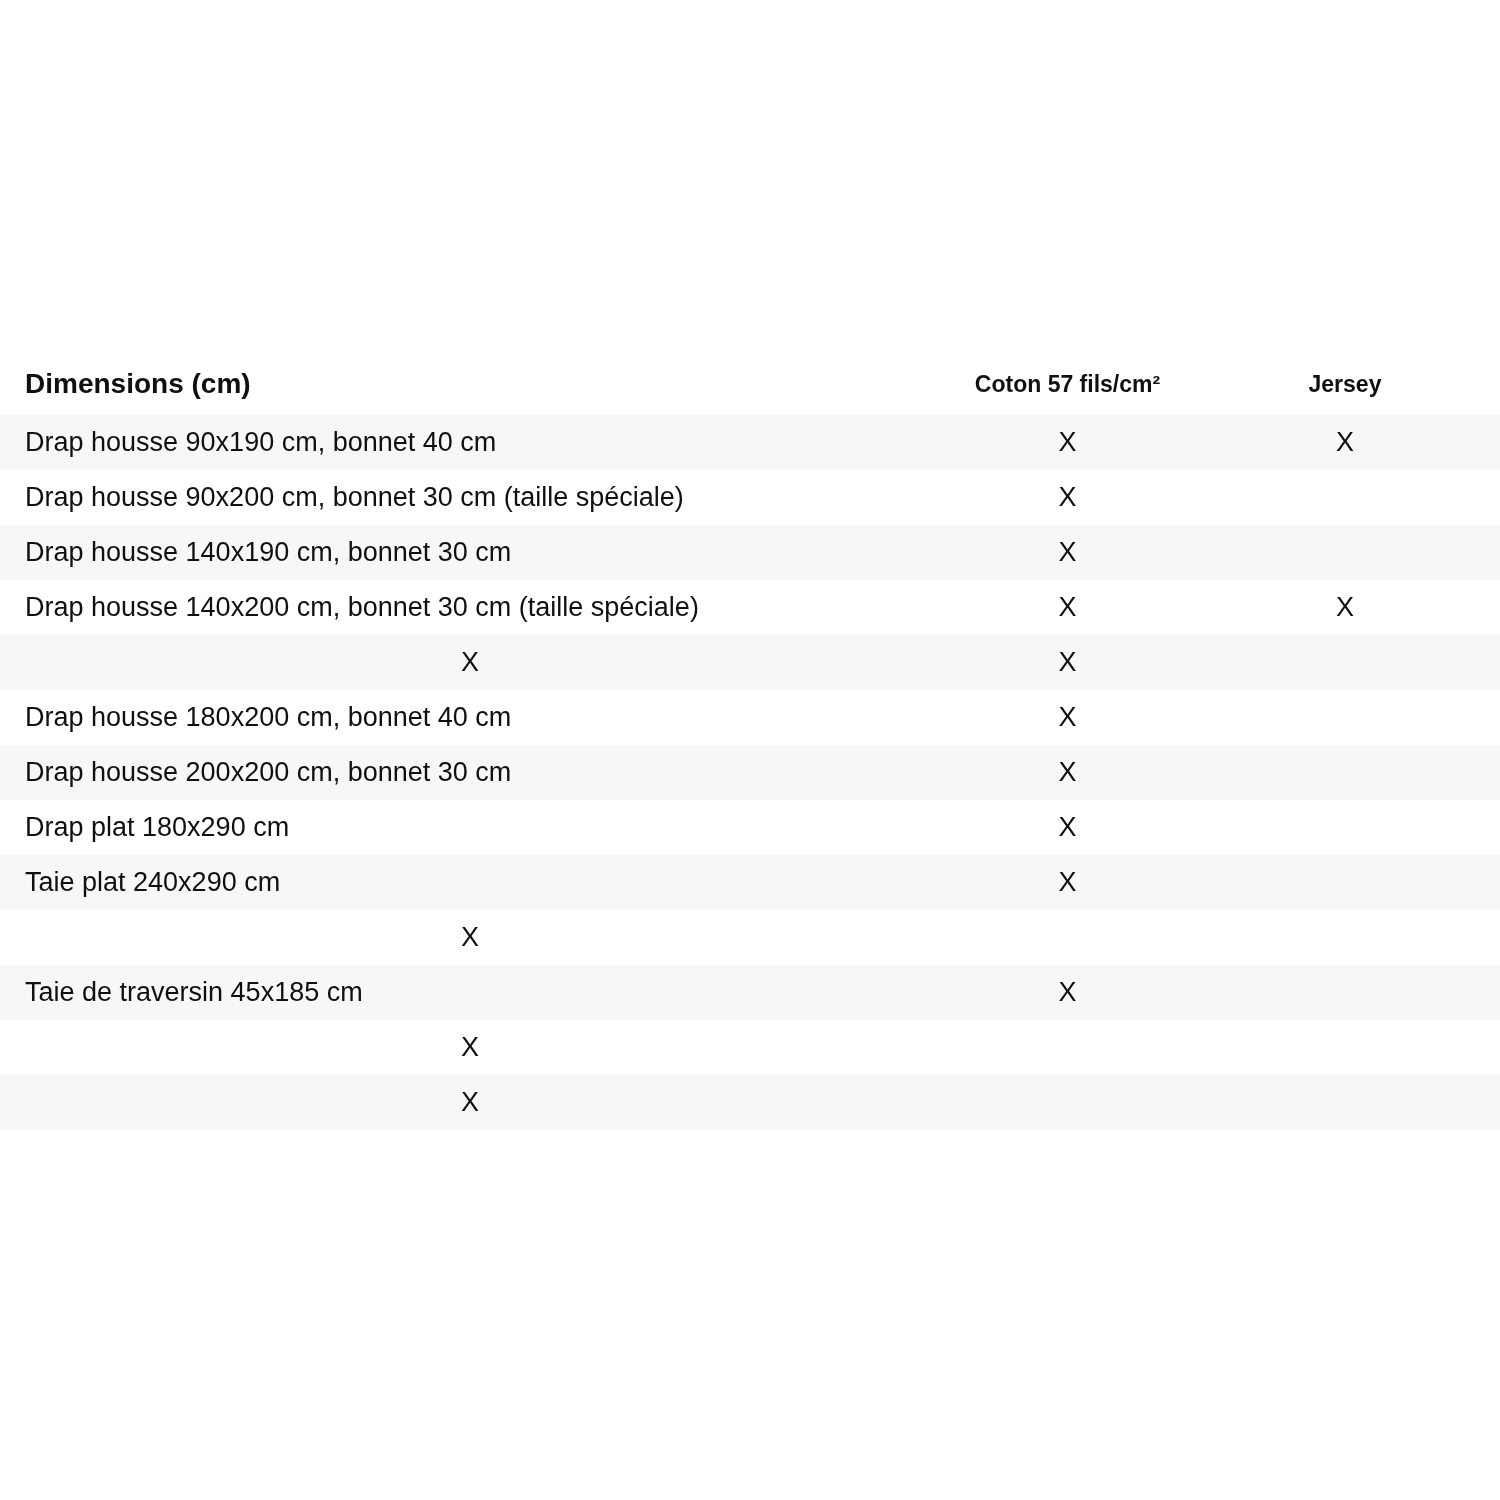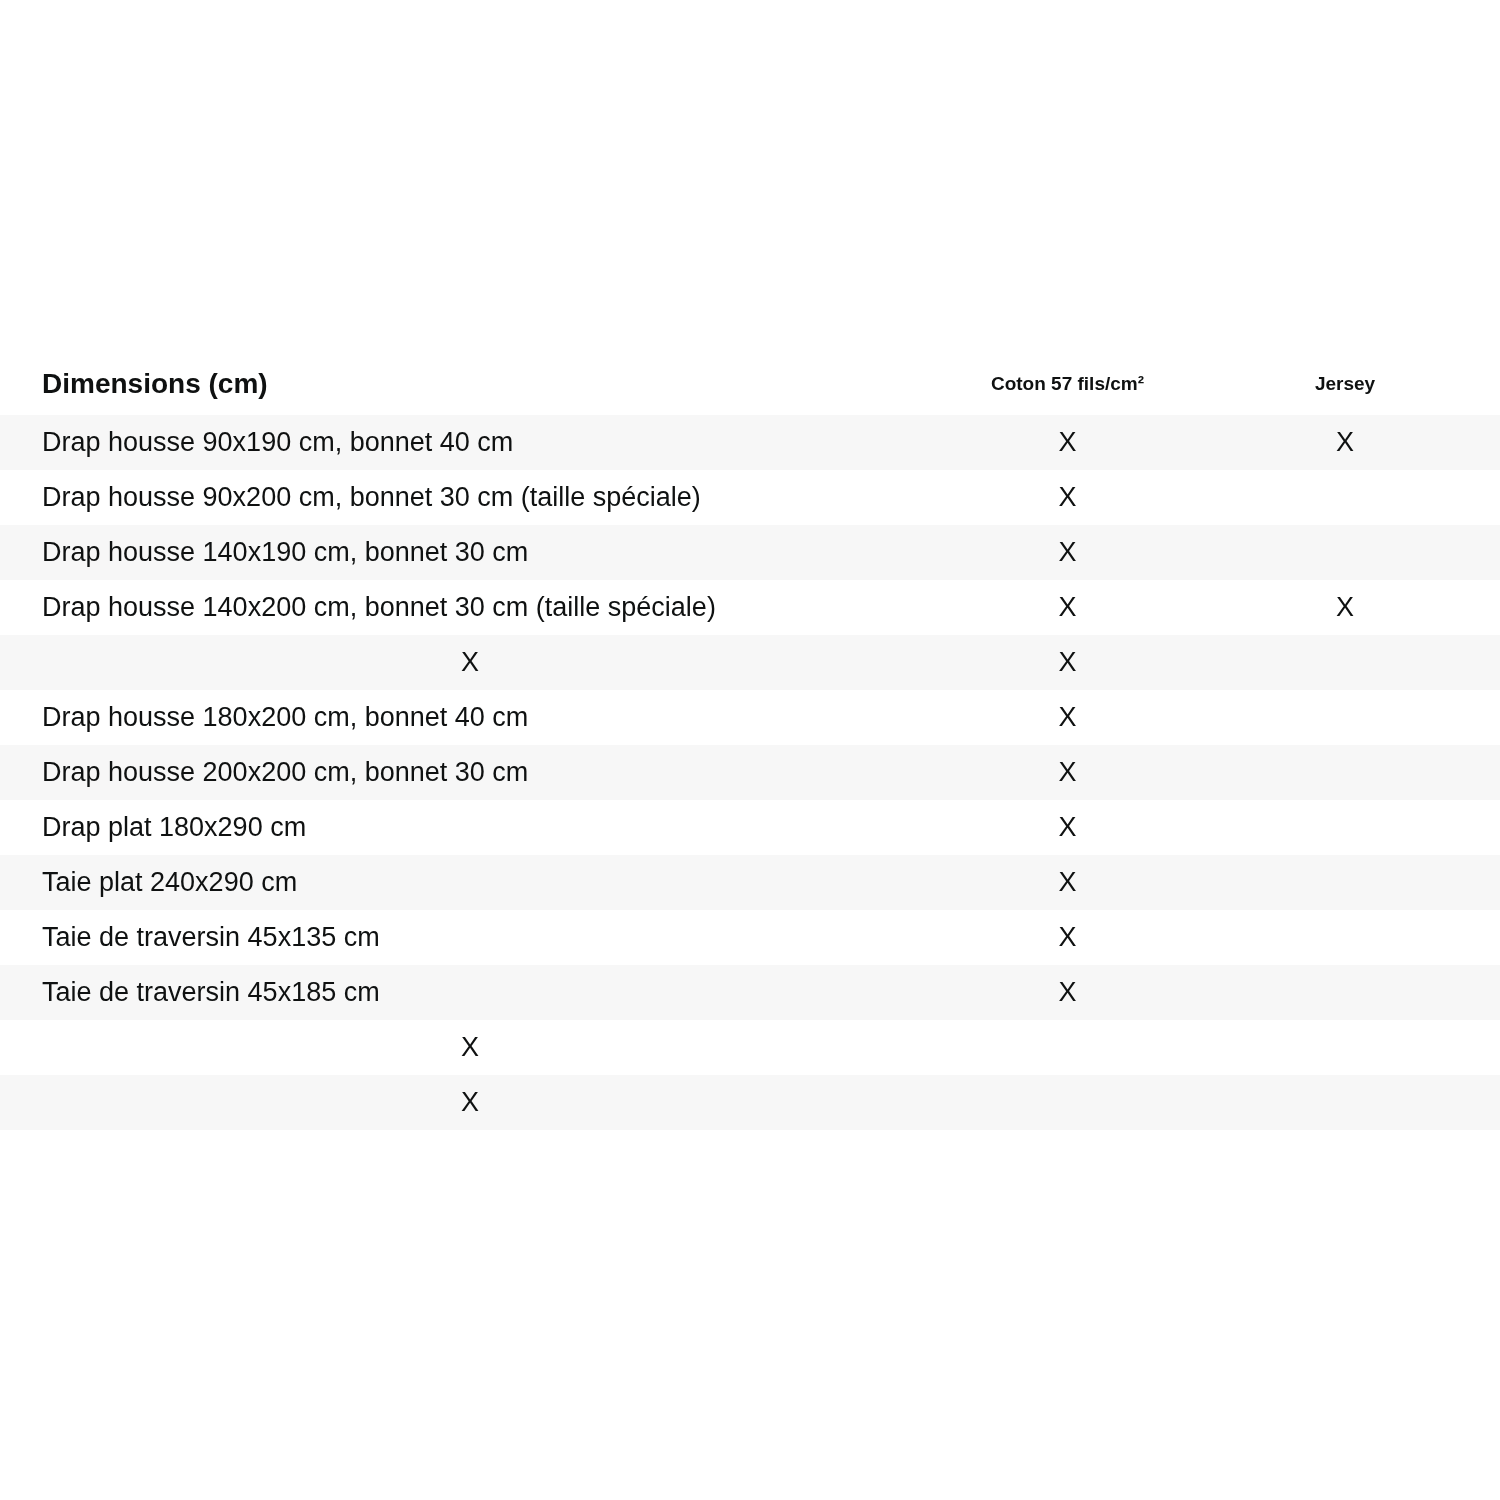--- a/index.html
+++ b/index.html
@@ -23,31 +23,31 @@
     grid-template-columns: 940px 255px 300px;
     align-items: center;
     height: 55px;
   }
   .t-row.header {
     height: 62px;
     font-weight: bold;
     background: #ffffff;
   }
   .cell-name {
+    padding-left: 25px;
     font-size: 27px;
     line-height: 1.15;
     white-space: nowrap;
-    margin-left: 42px;
   }
   .header .cell-name { font-size: 28px; }
   .cell-mark {
     text-align: center;
     font-size: 27px;
   }
-  .header .cell-mark { font-size: 19px; }
+  .header .cell-mark { font-size: 23px; }
   #table-body .t-row:nth-child(odd) {
     background: #f7f7f7;
   }
   #table-body .t-row:nth-child(even) {
     background: #ffffff;
   }
 </style>
 </head>
 <body>
 
@@ -107,21 +107,20 @@
     <div class="cell-mark"></div>
   </div>
 
   <div class="t-row">
     <div class="cell-name">Taie plat 240x290 cm</div>
     <div class="cell-mark">X</div>
     <div class="cell-mark"></div>
   </div>
 
   <div class="t-row">
-    <div class="cell-name">Taie de traversin 45x135 cm</div>
     <div class="cell-mark">X</div>
     <div class="cell-mark"></div>
   </div>
 
   <div class="t-row">
     <div class="cell-name">Taie de traversin 45x185 cm</div>
     <div class="cell-mark">X</div>
     <div class="cell-mark"></div>
   </div>
 

